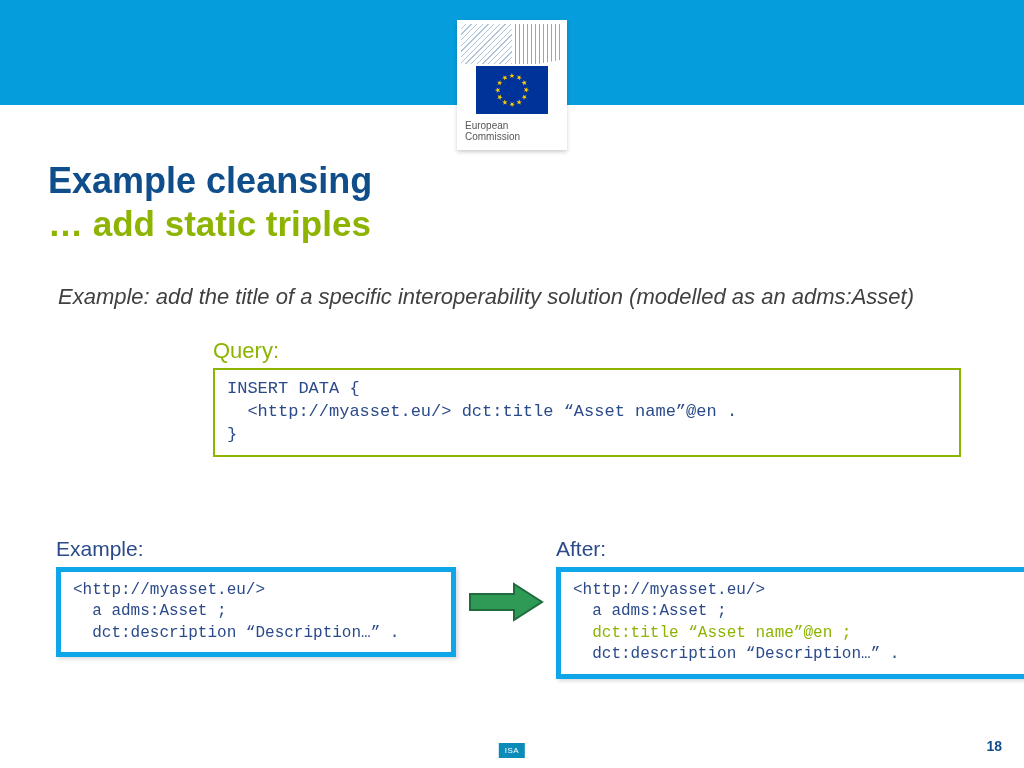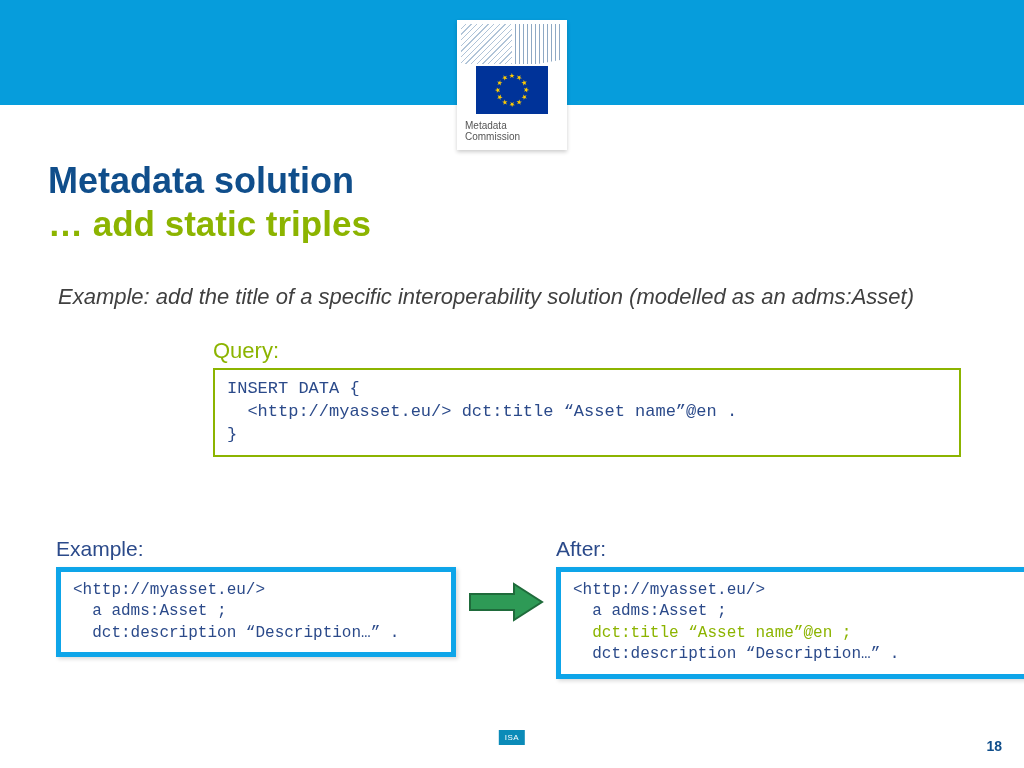--- a/index.html
+++ b/index.html
@@ -160,21 +160,21 @@
   .page-num {
     position: absolute;
     bottom: 14px;
     right: 22px;
     font-size: 14px;
     font-weight: bold;
     color: #104e8b;
   }
   .isa-badge {
     position: absolute;
-    bottom: 23px;
+    bottom: 10px;
     left: 50%;
     transform: translateX(-50%);
     background: #0b8bb8;
     color: #fff;
     font-size: 8px;
     padding: 3px 6px;
     letter-spacing: 0.5px;
   }
 </style>
 </head>
@@ -194,27 +194,27 @@
       <span class="star" style="transform:translate(-50%,-50%) rotate(150deg) translateY(-14px)">★</span>
       <span class="star" style="transform:translate(-50%,-50%) rotate(180deg) translateY(-14px)">★</span>
       <span class="star" style="transform:translate(-50%,-50%) rotate(210deg) translateY(-14px)">★</span>
       <span class="star" style="transform:translate(-50%,-50%) rotate(240deg) translateY(-14px)">★</span>
       <span class="star" style="transform:translate(-50%,-50%) rotate(270deg) translateY(-14px)">★</span>
       <span class="star" style="transform:translate(-50%,-50%) rotate(300deg) translateY(-14px)">★</span>
       <span class="star" style="transform:translate(-50%,-50%) rotate(330deg) translateY(-14px)">★</span>
     </div>
   </div>
   <div class="logo-text">
-    <span>Metadata</span><br>
+    <span>European</span><br>
     <span>Commission</span>
   </div>
 </div>
 
 <div class="content">
-  <div class="title">Metadata solution</div>
+  <div class="title">Example cleansing</div>
   <div class="subtitle">… add static triples</div>
 
   <div class="example">Example: add the title of a specific interoperability solution (modelled as an adms:Asset)</div>
 
   <div class="query-label">Query:</div>
   <div class="query-box">INSERT DATA {
   &lt;http://myasset.eu/&gt; dct:title “Asset name”@en .
 }</div>
 
   <div class="before-after-row">

